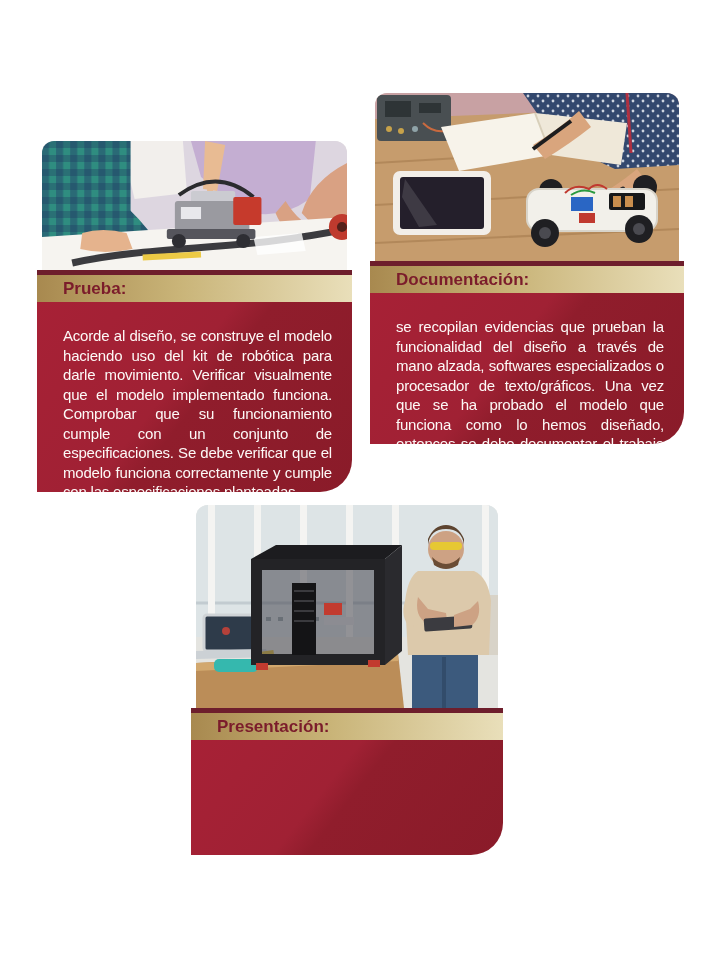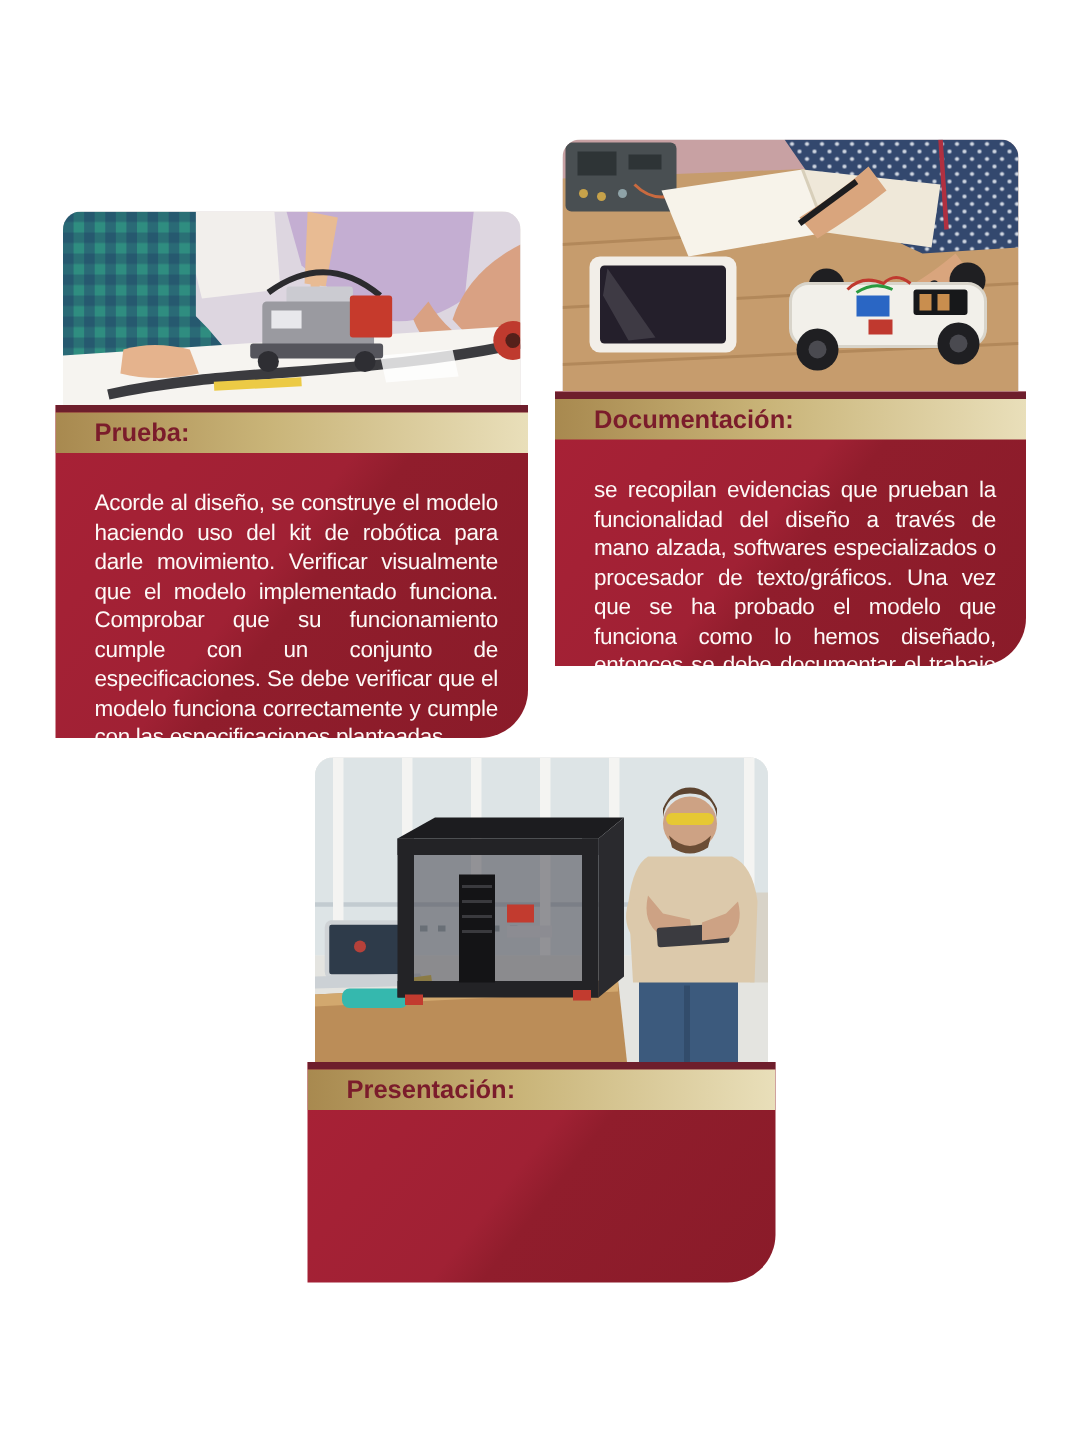--- a/index.html
+++ b/index.html
@@ -30,21 +30,21 @@
     color:#fdf9f7;font-size:15px;line-height:19.5px;letter-spacing:-0.2px;
     text-align:justify;padding:24px 20px 0 26px;
   }
   
   #card-prueba{left:37px;top:101px;width:315px;margin-top:40px;}
   #card-prueba .photo{height:129px;}
   #card-prueba .panel{height:222px;}
   #card-documentacion{left:370px;top:93px;width:314px;}
   #card-documentacion .photo{height:168px;}
   #card-documentacion .panel{height:183px;}
-  #card-presentacion{left:205px;top:505px;width:312px;}
+  #card-presentacion{left:191px;top:505px;width:312px;}
   #card-presentacion .photo{height:203px;}
   #card-presentacion .panel{height:147px;}
 </style>
 </head>
 <body>
 
 <div class="card" id="card-prueba">
   <div class="photo">
     <svg viewBox="0 0 303 129" preserveAspectRatio="none">
       <defs>

